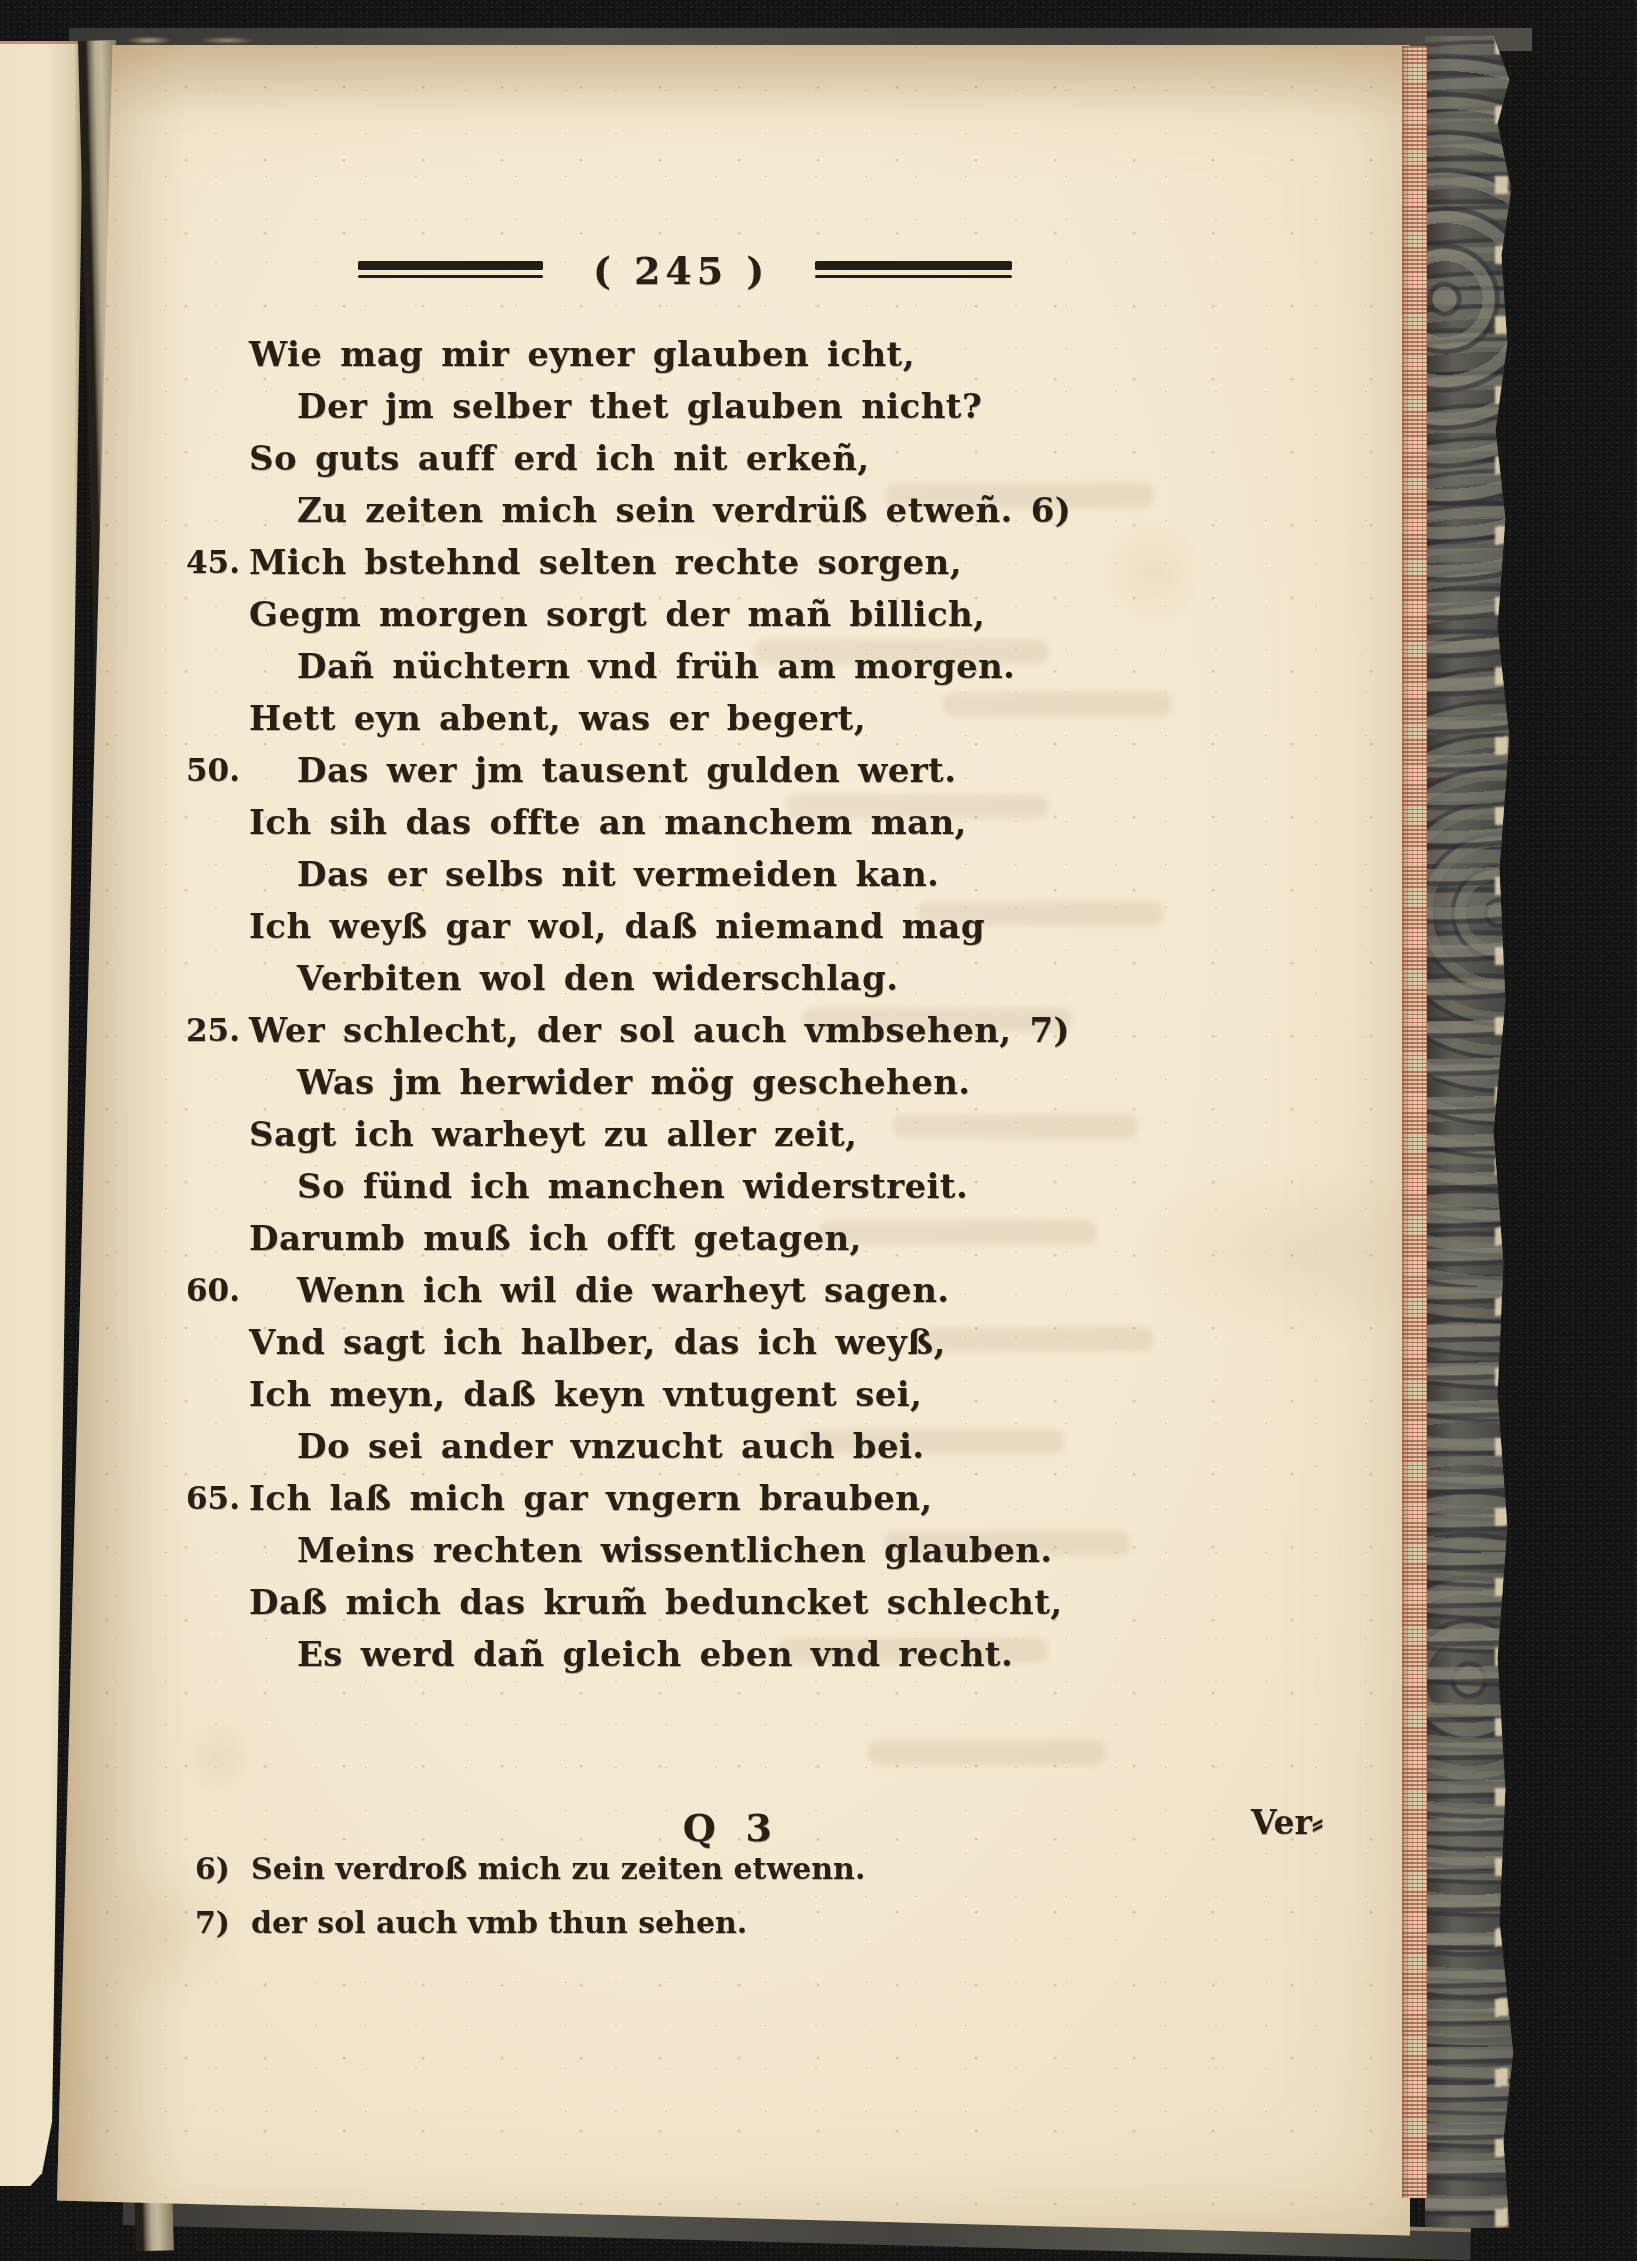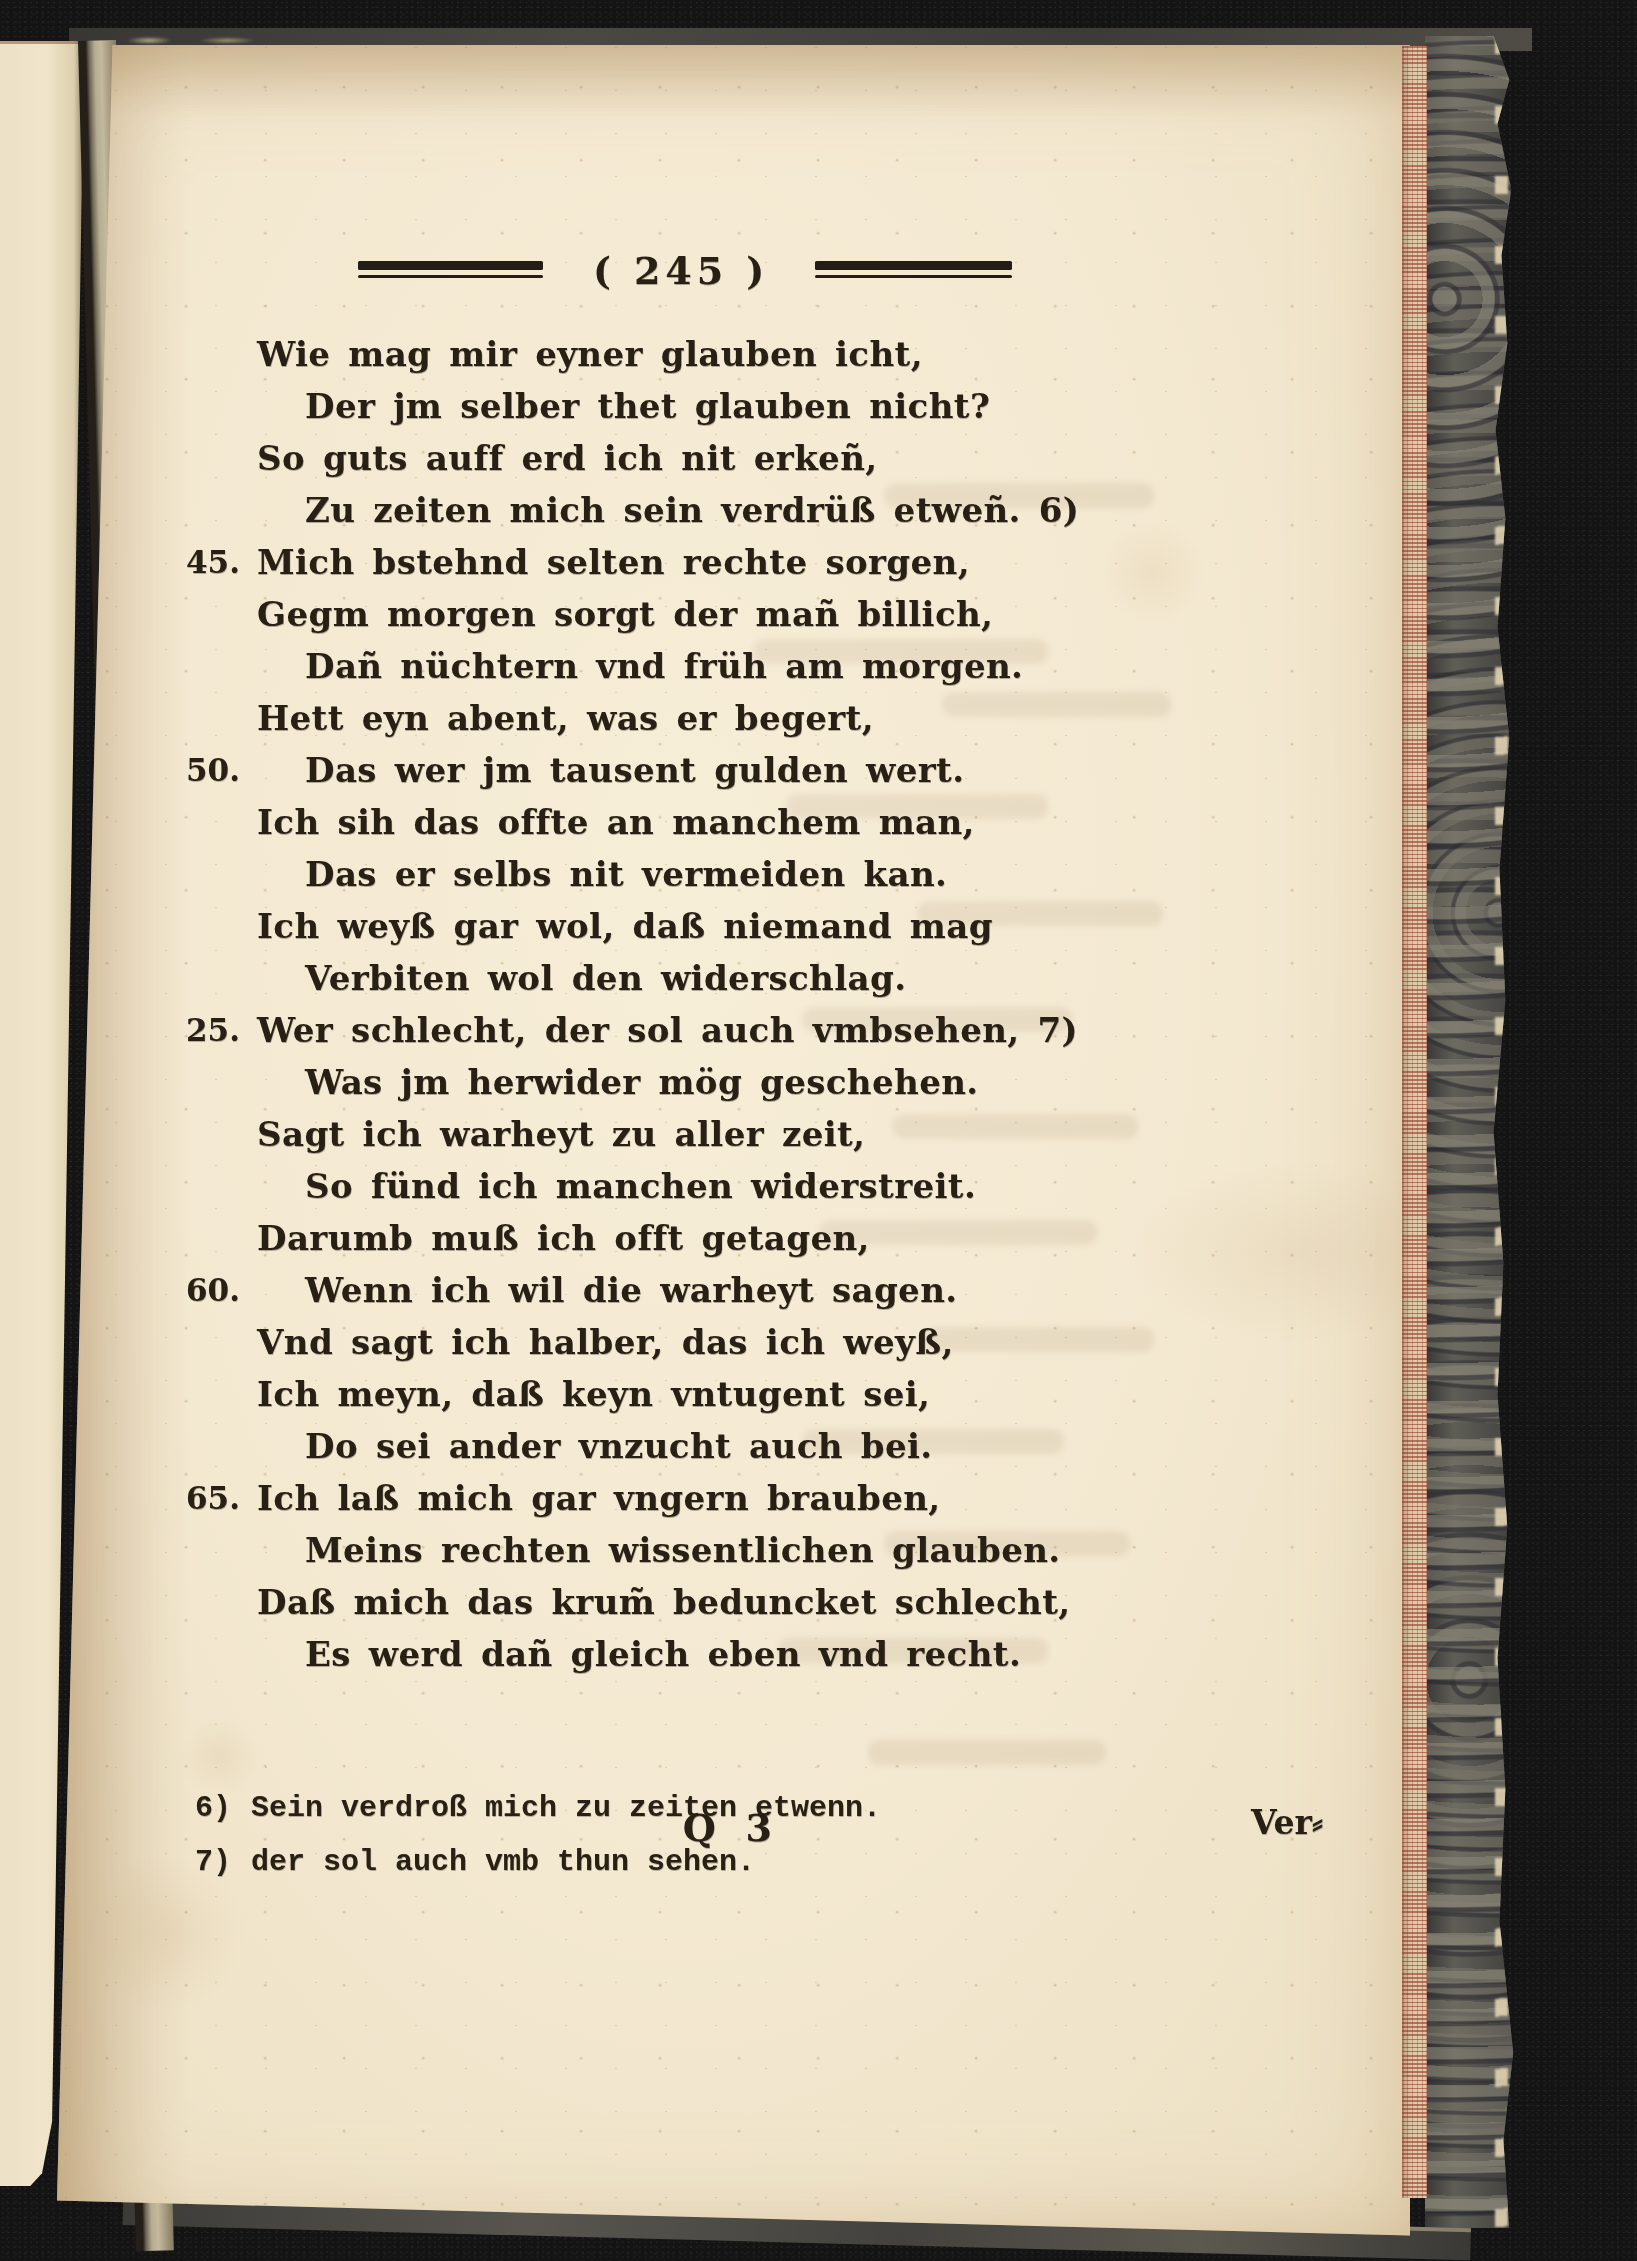--- a/index.html
+++ b/index.html
@@ -79,29 +79,29 @@
   .pagenum{position:absolute;left:532px;top:0;width:184px;line-height:57px;text-align:center;
     font-size:38px;font-weight:700;letter-spacing:4.9px;
     text-shadow:0.4px 0.7px 0 rgba(40,30,18,.35);}
   
   .verse{position:absolute;left:0;top:283px;width:100%;z-index:5;}
   .vline{position:relative;height:52px;line-height:52px;padding-left:192px;white-space:nowrap;}
   .vline.ind{padding-left:240px;}
   .lnum{position:absolute;left:129px;top:0;font-size:31px;font-weight:700;
     text-shadow:0.4px 0.7px 0 rgba(40,30,18,.3);}
   .vtext{font-size:34px;font-weight:700;letter-spacing:0.4px;word-spacing:5.7px;
-    text-shadow:0.5px 0.7px 0 rgba(40,30,18,.33);margin-left:8px;}
+    text-shadow:0.5px 0.7px 0 rgba(40,30,18,.33);}
   
   .signature{position:absolute;left:613px;top:1754px;width:123px;height:57px;line-height:57px;
     text-align:center;font-size:38px;font-weight:700;letter-spacing:8.2px;
     text-shadow:0.5px 0.7px 0 rgba(40,30,18,.33);}
   .catchword{position:absolute;left:1194px;top:1753px;height:49px;line-height:49px;
     font-size:33px;font-weight:700;text-shadow:0.5px 0.7px 0 rgba(40,30,18,.33);}
   
-  .footnotes{position:absolute;left:138px;top:1736px;z-index:5;font-family:Liberation Mono, monospace;}
+  .footnotes{position:absolute;left:138px;top:1797px;z-index:5;}
   .fnote{height:54px;line-height:54px;font-size:30px;font-weight:700;white-space:nowrap;
     text-shadow:0.4px 0.7px 0 rgba(40,30,18,.3);}
   .fmark{display:inline-block;width:56px;}
   
   .ghosts{position:absolute;inset:0;z-index:1;pointer-events:none;}
   .ghost{position:absolute;height:24.6px;background:#7d5f3e;opacity:.10;filter:blur(3.3px);border-radius:11.5px;}
 </style>
 </head>
 <body>
 

